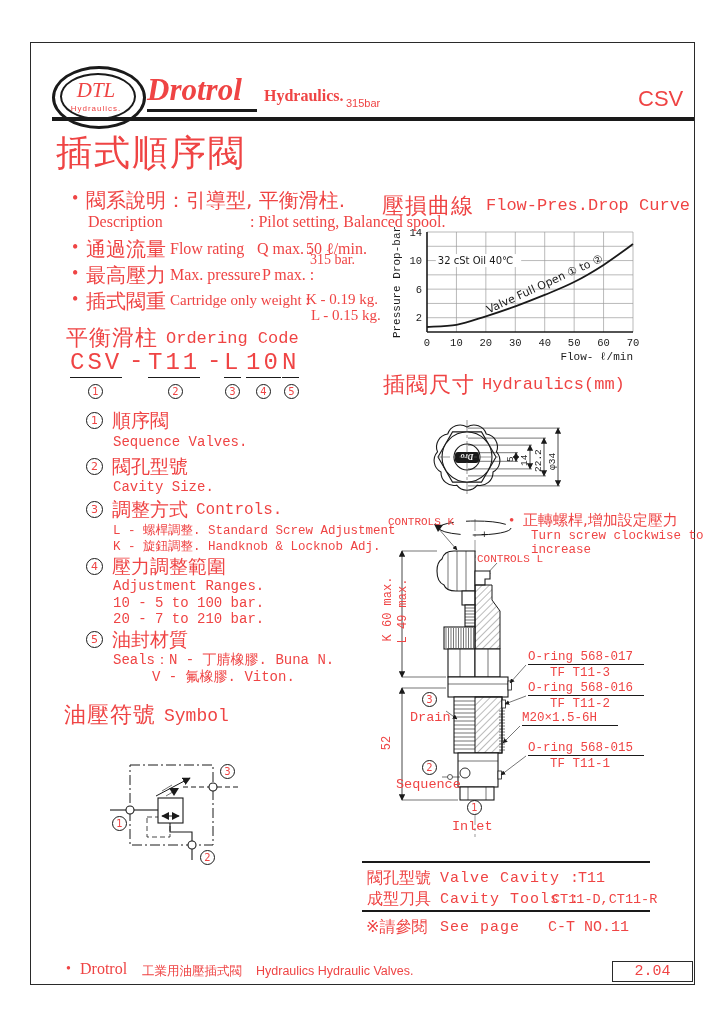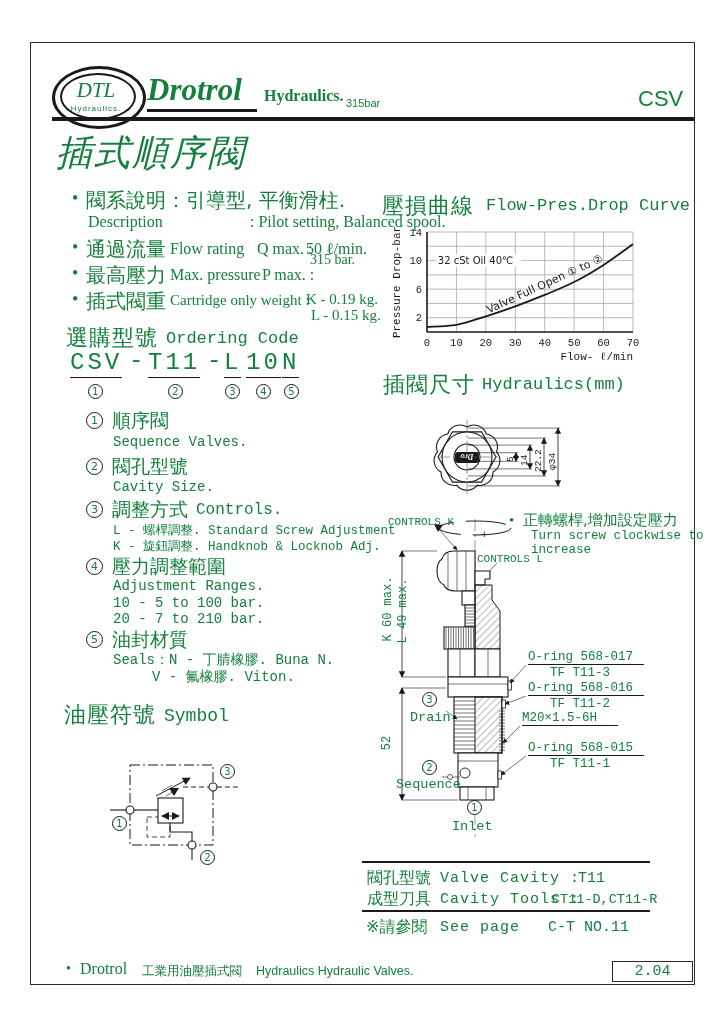--- a/index.html
+++ b/index.html
@@ -1,16 +1,16 @@
 <!DOCTYPE html>
 <html><head>
 <meta charset="utf-8">
 <style>
   html,body{margin:0;padding:0;background:#fff}
-  .page{position:relative;width:724px;height:1024px;background:#fff;color:#15803d;
+  .page{position:relative;width:724px;height:1024px;background:#fff;color:#ef4444;
         font-family:"Liberation Serif",serif;overflow:hidden}
   .abs{position:absolute}
   .cjk{font-family:"DejaVu Sans","DejaVu Serif",sans-serif}
   .mono{font-family:"Liberation Mono",monospace}
   .sans{font-family:"Liberation Sans",sans-serif}
   .serif{font-family:"Liberation Serif",serif}
   .frame{position:absolute;left:30px;top:42px;width:663px;height:941px;border:1.5px solid #2a2a2a}
   .circ{display:inline-flex;align-items:center;justify-content:center;width:15px;height:15px;
         border:1.2px solid #1a1a1a;border-radius:50%;
         font:10px "DejaVu Sans",sans-serif;background:#fff;box-sizing:border-box}
@@ -58,21 +58,21 @@
   <div class="abs" style="left:60px;top:73px;width:72px;height:43px;border:2px solid #1a1a1a;border-radius:50%;"></div>
   <div class="abs serif" style="left:60px;top:78px;width:72px;text-align:center;font-size:21px;font-style:italic;">DTL</div>
   <div class="abs sans" style="left:56px;top:104px;width:80px;text-align:center;font-size:8px;letter-spacing:1px;">Hydraulics.</div>
   <div class="abs serif" style="left:147px;top:72px;font-size:31px;font-weight:bold;font-style:italic;">Drotrol</div>
   <div class="abs" style="left:147px;top:109px;width:110px;height:3px;background:#1a1a1a;"></div>
   <div class="abs serif" style="left:264px;top:87px;font-size:16px;font-weight:bold;">Hydraulics.</div>
   <div class="abs sans" style="left:346px;top:97px;font-size:11px;">315bar</div>
   <div class="abs sans" style="left:638px;top:86px;font-size:22px;">CSV</div>
   <div class="abs" style="left:52px;top:117px;width:642px;height:4px;background:#1a1a1a;"></div>
 
-  <div class="abs cjk" style="left:56px;top:129px;font-size:36px;letter-spacing:2px;font-style:italic;">插式順序閥</div>
+  <div class="abs cjk" style="left:56px;top:129px;font-size:36px;letter-spacing:2px;">插式順序閥</div>
 
   <div>
     <div class="abs" style="left:72px;top:188px;font-size:18px;">•</div>
     <div class="abs cjk" style="left:86px;top:187px;font-size:20px;">閥系說明：引導型, 平衡滑柱.</div>
     <div class="abs serif" style="left:88px;top:213px;font-size:16px;">Description</div>
     <div class="abs serif" style="left:250px;top:213px;font-size:16px;">: Pilot setting, Balanced spool.</div>
 
     <div class="abs" style="left:72px;top:237px;font-size:18px;">•</div>
     <div class="abs cjk" style="left:86px;top:236px;font-size:20px;">通過流量</div>
     <div class="abs serif" style="left:170px;top:240px;font-size:16px;">Flow rating</div>
@@ -85,21 +85,21 @@
     <div class="abs serif" style="left:262px;top:266px;font-size:16px;">P max. :</div>
     <div class="abs serif" style="left:310px;top:252px;font-size:14px;">315 bar.</div>
 
     <div class="abs" style="left:72px;top:289px;font-size:18px;">•</div>
     <div class="abs cjk" style="left:86px;top:288px;font-size:20px;">插式閥重</div>
     <div class="abs serif" style="left:170px;top:292px;font-size:15px;">Cartridge only weight :</div>
     <div class="abs serif" style="left:306px;top:291px;font-size:15px;">K - 0.19 kg.</div>
     <div class="abs serif" style="left:311px;top:307px;font-size:15px;">L - 0.15 kg.</div>
   </div>
 
-  <div class="abs cjk" style="left:66px;top:323px;font-size:22px;letter-spacing:1px;">選購型號</div>
+  <div class="abs cjk" style="left:66px;top:323px;font-size:22px;letter-spacing:1px;">平衡滑柱</div>
   <div class="abs mono" style="left:166px;top:329px;font-size:17px;">Ordering Code</div>
 
   <div>
     <span class="abs useg" style="left:70px;top:349px;">CSV</span>
     <span class="abs dash24" style="left:129px;top:347px;">-</span>
     <span class="abs useg" style="left:148px;top:349px;">T11</span>
     <span class="abs dash24" style="left:207px;top:347px;">-</span>
     <span class="abs useg" style="left:224px;top:349px;">L</span>
     <span class="abs useg" style="left:246px;top:349px;">10</span>
     <span class="abs useg" style="left:282px;top:349px;">N</span>

